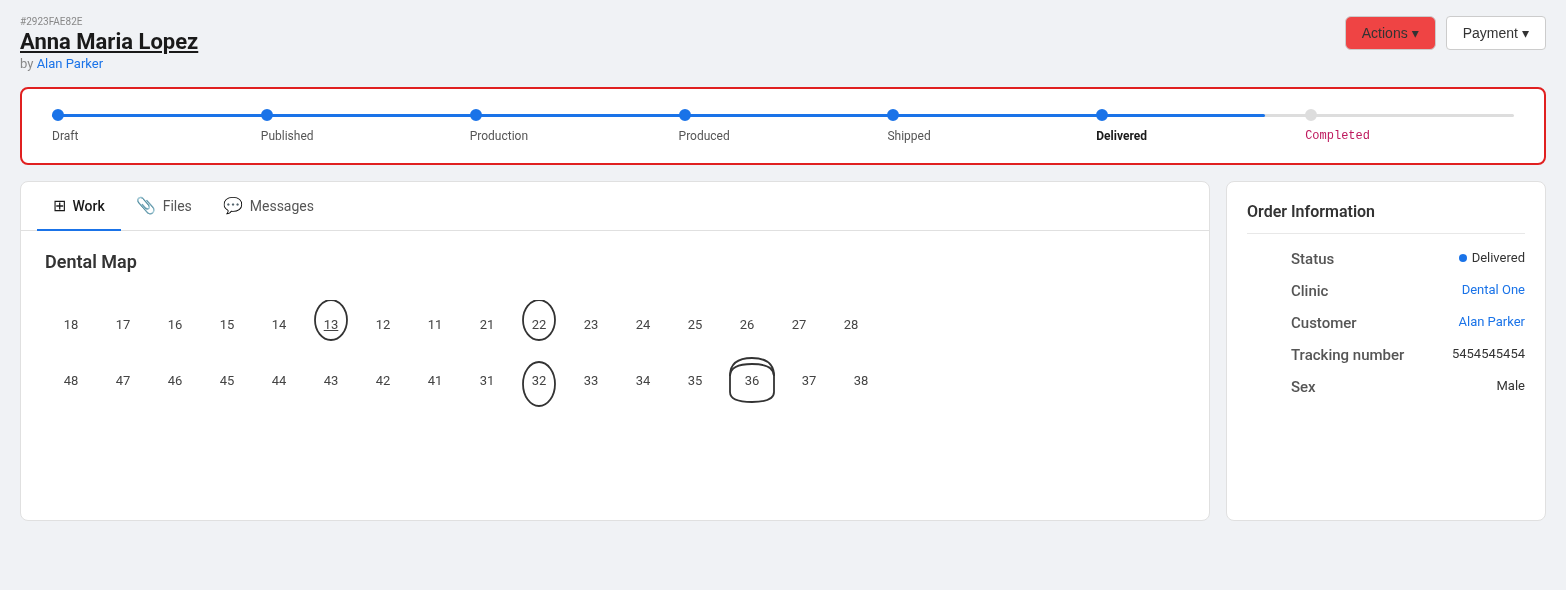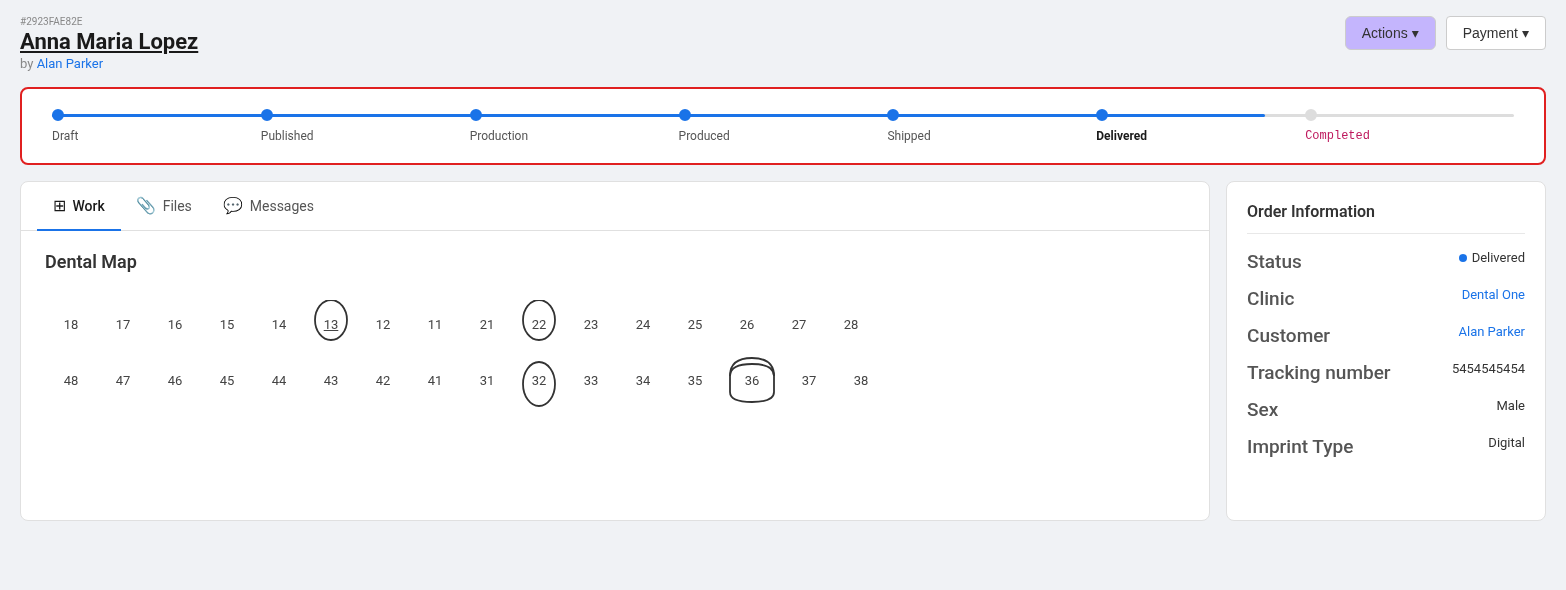--- a/index.html
+++ b/index.html
@@ -8,21 +8,21 @@
     .page-wrapper { background: #f0f2f5; min-height: 590px; padding: 16px 20px; }
 
     
     .header { display: flex; justify-content: space-between; align-items: flex-start; margin-bottom: 16px; }
     .header-left { }
     .order-id { font-size: 10px; color: #888; margin-bottom: 2px; }
     .patient-name { font-size: 22px; font-weight: 700; color: #1a1a1a; margin-bottom: 2px; text-decoration: underline; }
     .by-line { font-size: 13px; color: #888; }
     .by-line a { color: #1a73e8; text-decoration: none; }
     .header-actions { display: flex; gap: 10px; align-items: center; }
-    .btn-action { display: flex; align-items: center; gap: 4px; border: 1px solid #ccc; background: #c4b5fd; border-radius: 6px; padding: 8px 16px; font-size: 14px; cursor: pointer; color: #333; font-weight: 500; }
+    .btn-action { display: flex; align-items: center; gap: 4px; border: 1px solid #ccc; background: #ef4444; border-radius: 6px; padding: 8px 16px; font-size: 14px; cursor: pointer; color: #333; font-weight: 500; }
     .btn-payment { display: flex; align-items: center; gap: 4px; border: 1px solid #ccc; background: #fff; border-radius: 4px; padding: 8px 16px; font-size: 14px; cursor: pointer; color: #333; font-weight: 500; }
 
     
     .progress-section { background: #fff; border: 2px solid #e02020; border-radius: 8px; padding: 20px 30px; margin-bottom: 16px; }
     .progress-steps { display: flex; justify-content: space-between; position: relative; width: 100%; }
     .progress-step { display: flex; flex-direction: column; align-items: flex-start; position: relative; flex: 1; }
     .step-dot { width: 12px; height: 12px; border-radius: 50%; background: #1a73e8; border: 2px solid #1a73e8; position: relative; z-index: 2; margin-bottom: 8px; }
     .step-dot.inactive { background: #ddd; border-color: #ddd; }
     .step-label { font-size: 12px; color: #555; white-space: nowrap; }
     .step-label.active { font-weight: 700; color: #1a1a1a; }
@@ -40,21 +40,21 @@
     .tab-icon { font-size: 16px; }
 
     
     .dental-map { padding: 20px 24px; }
     .dental-map-title { font-size: 18px; font-weight: 600; margin-bottom: 30px; }
     .tooth { display: flex; flex-direction: column; align-items: center; justify-content: center; width: 52px; height: 44px; font-size: 13px; color: #444; position: relative; cursor: default; }
 
     
     .order-info-title { font-size: 16px; font-weight: 600; margin-bottom: 16px; padding-bottom: 12px; border-bottom: 1px solid #e8e8e8; }
     .info-row { display: flex; justify-content: space-between; align-items: flex-start; margin-bottom: 14px; }
-    .info-label { color: #555; font-weight: 500; font-size: 19px; }
+    .info-label { color: #555; font-weight: 500; font-size: 15px; margin-left: 44px; }
     .info-value { color: #333; font-size: 13px; text-align: right; }
     .info-value.link { color: #1a73e8; text-decoration: none; cursor: pointer; }
     .status-badge { display: flex; align-items: center; gap: 5px; }
     .status-dot { width: 8px; height: 8px; border-radius: 50%; background: #1a73e8; }
   </style>
 </head>
 <body>
 
 <div class="page-wrapper">
 
@@ -285,20 +285,16 @@
       <div class="info-row">
         <span class="info-label">Tracking number</span>
         <span class="info-value">5454545454</span>
       </div>
 
       <div class="info-row">
         <span class="info-label">Sex</span>
         <span class="info-value">Male</span>
       </div>
 
-      <div class="info-row">
-        <span class="info-label">Imprint Type</span>
-        <span class="info-value">Digital</span>
-      </div>
     </div>
 
   </div>
 </div>
 
 </body></html>

